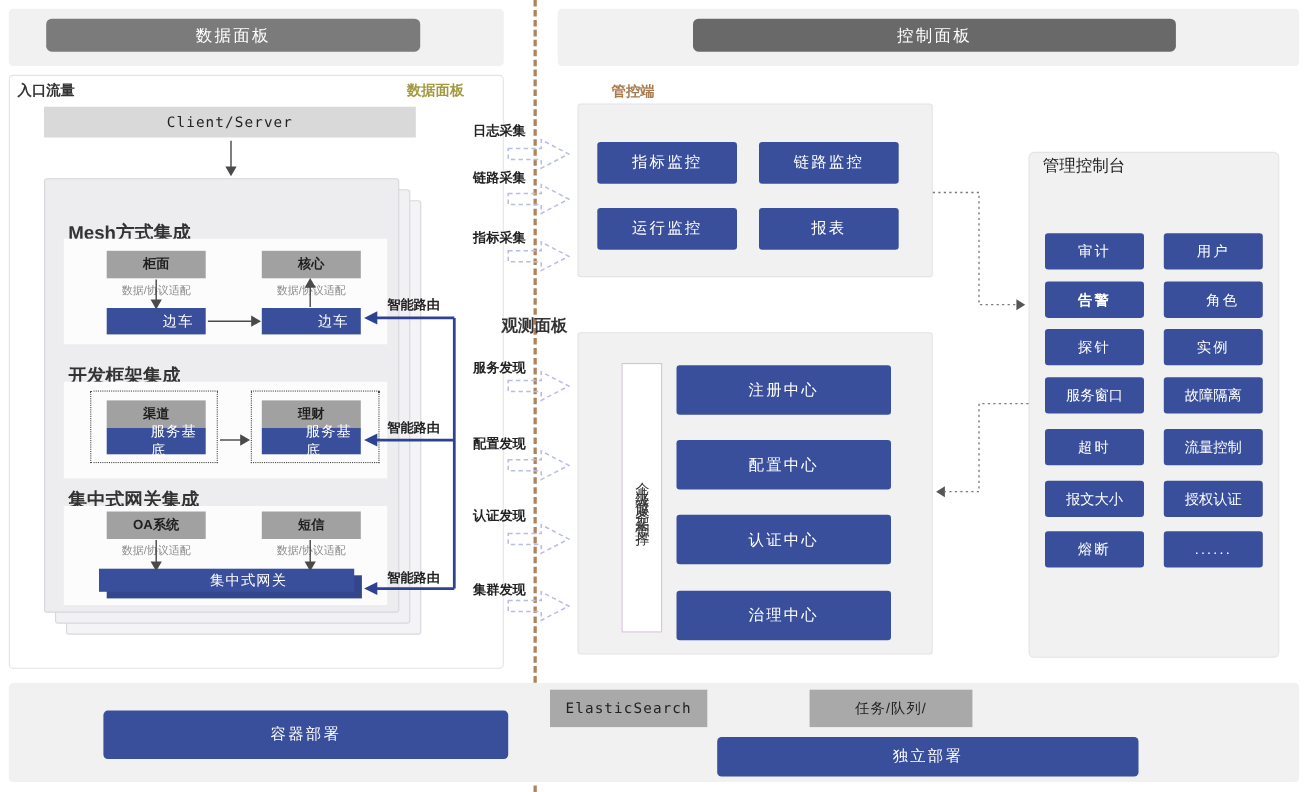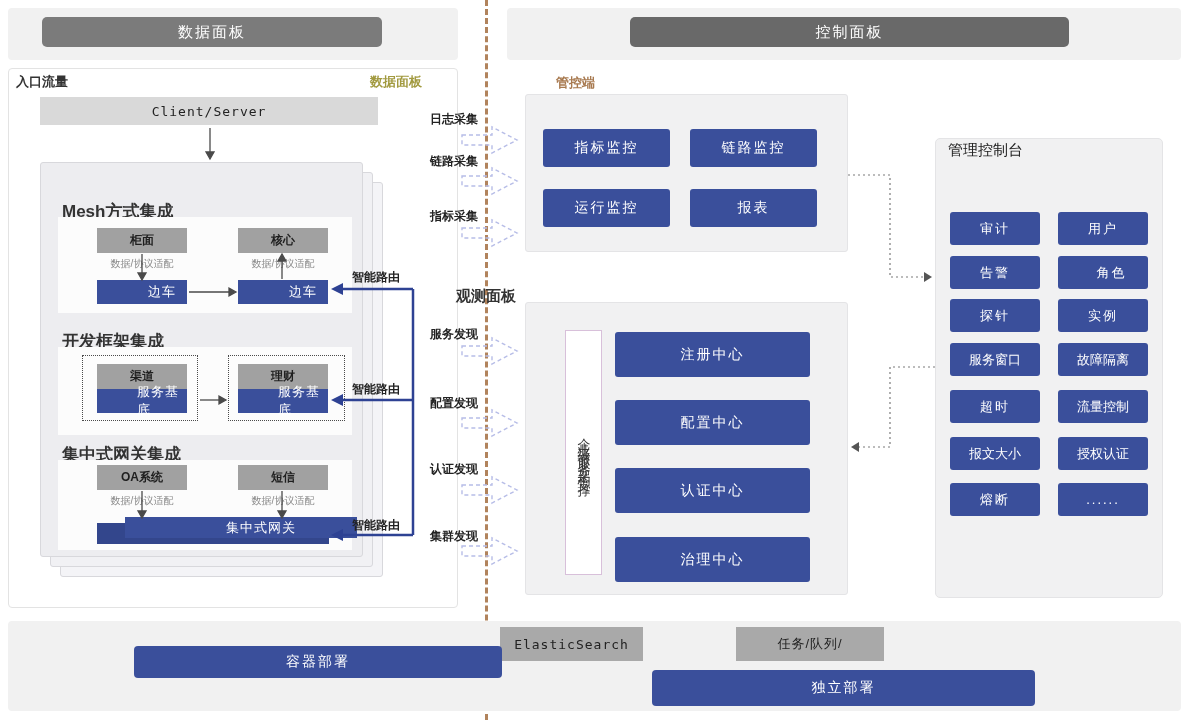--- a/index.html
+++ b/index.html
@@ -77,21 +77,21 @@
   <div class="abs blue-node" style="left:97px;top:389px;width:90px;height:24px;">服务基底</div>
   <div class="abs blue-node" style="left:238px;top:389px;width:90px;height:24px;">服务基底</div>
 
   <div class="abs sec-label" style="left:62px;top:443px;">集中式网关集成</div>
   <div class="abs inner-box" style="left:58px;top:460px;width:294px;height:90px;"></div>
   <div class="abs gray-node" style="left:97px;top:465px;width:90px;height:25px;">OA系统</div>
   <div class="abs gray-node" style="left:238px;top:465px;width:90px;height:25px;">短信</div>
   <div class="abs adapter" style="left:97px;top:494px;width:90px;">数据/协议适配</div>
   <div class="abs adapter" style="left:238px;top:494px;width:90px;">数据/协议适配</div>
   <div class="abs blue-node" style="left:97px;top:523px;width:232px;height:21px;background:#33468c;"></div>
-  <div class="abs blue-node" style="left:90px;top:517px;width:232px;height:21px;margin-left:35px;">集中式网关</div>
+  <div class="abs blue-node" style="left:90px;top:517px;width:232px;height:21px;">集中式网关</div>
 
   <div class="abs divider" style="left:485px;top:0;width:0;height:720px;"></div>
 
   <div class="abs sec-label brown" style="left:556px;top:74px;font-size:13px;">管控端</div>
   <div class="abs panel" style="left:525px;top:94px;width:323px;height:158px;"></div>
   <div class="abs blue-btn" style="left:690px;top:129px;width:127px;height:38px;">链路监控</div>
   <div class="abs blue-btn" style="left:543px;top:129px;width:127px;height:38px;">指标监控</div>
   <div class="abs blue-btn" style="left:543px;top:189px;width:127px;height:38px;">运行监控</div>
   <div class="abs blue-btn" style="left:690px;top:189px;width:127px;height:38px;">报表</div>
 
@@ -100,37 +100,37 @@
   <div class="abs vtext" style="left:565px;top:330px;width:37px;height:245px;">企业级微服务架构支撑</div>
   <div class="abs blue-btn" style="left:615px;top:332px;width:195px;height:45px;">注册中心</div>
   <div class="abs blue-btn" style="left:615px;top:400px;width:195px;height:45px;">配置中心</div>
   <div class="abs blue-btn" style="left:615px;top:468px;width:195px;height:45px;">认证中心</div>
   <div class="abs blue-btn" style="left:615px;top:537px;width:195px;height:45px;">治理中心</div>
 
   <div class="abs panel" style="left:935px;top:138px;width:228px;height:460px;border-radius:5px;"></div>
   <div class="abs" style="left:948px;top:141px;font-size:15px;color:#222;">管理控制台</div>
   <div class="abs blue-btn" style="left:950px;top:212px;width:90px;height:33px;font-size:13px;">审计</div>
   <div class="abs blue-btn" style="left:1058px;top:212px;width:90px;height:33px;font-size:13px;">用户</div>
-  <div class="abs blue-btn" style="left:950px;top:256px;width:90px;height:33px;font-size:13px;">告警</div>
+  <div class="abs blue-btn" style="left:950px;top:256px;width:90px;height:33px;font-size:13px;font-weight:bold;">告警</div>
   <div class="abs blue-btn" style="left:1058px;top:256px;width:90px;height:33px;font-size:13px;padding-left:17px;">角色</div>
   <div class="abs blue-btn" style="left:950px;top:299px;width:90px;height:33px;font-size:13px;">探针</div>
   <div class="abs blue-btn" style="left:1058px;top:299px;width:90px;height:33px;font-size:13px;">实例</div>
   <div class="abs blue-btn" style="left:950px;top:343px;width:90px;height:33px;font-size:13px;letter-spacing:0;">服务窗口</div>
   <div class="abs blue-btn" style="left:1058px;top:343px;width:90px;height:33px;font-size:13px;letter-spacing:0;">故障隔离</div>
   <div class="abs blue-btn" style="left:950px;top:390px;width:90px;height:33px;font-size:13px;">超时</div>
   <div class="abs blue-btn" style="left:1058px;top:390px;width:90px;height:33px;font-size:13px;letter-spacing:0;">流量控制</div>
   <div class="abs blue-btn" style="left:950px;top:437px;width:90px;height:33px;font-size:13px;letter-spacing:0;">报文大小</div>
   <div class="abs blue-btn" style="left:1058px;top:437px;width:90px;height:33px;font-size:13px;letter-spacing:0;">授权认证</div>
   <div class="abs blue-btn" style="left:950px;top:483px;width:90px;height:33px;font-size:13px;font-family:Liberation Mono, monospace;">熔断</div>
   <div class="abs blue-btn" style="left:1058px;top:483px;width:90px;height:33px;font-size:13px;">......</div>
 
   <div class="abs hdr-bar" style="left:8px;top:621px;width:1173px;height:90px;"></div>
   <div class="abs gray-box mono" style="left:500px;top:627px;width:143px;height:34px;">ElasticSearch</div>
   <div class="abs gray-box" style="left:736px;top:627px;width:148px;height:34px;">任务/队列/</div>
-  <div class="abs blue-btn" style="left:94px;top:646px;width:368px;height:32px;border-radius:4px;margin-left:40px;">容器部署</div>
+  <div class="abs blue-btn" style="left:94px;top:646px;width:368px;height:44px;border-radius:4px;">容器部署</div>
   <div class="abs blue-btn" style="left:652px;top:670px;width:383px;height:36px;border-radius:4px;">独立部署</div>
 
   <svg class="overlay" width="1189" height="720" viewBox="0 0 1189 720">
 
     <g stroke="#4a4a4a" stroke-width="1.3" fill="#4a4a4a">
       <line x1="210" y1="128" x2="210" y2="152"></line>
         <polygon points="206,152 214,152 210,159"></polygon>
       <line x1="142" y1="254" x2="142" y2="273"></line>
         <polygon points="138,273 146,273 142,280"></polygon>
       <line x1="282" y1="279" x2="282" y2="261"></line>

